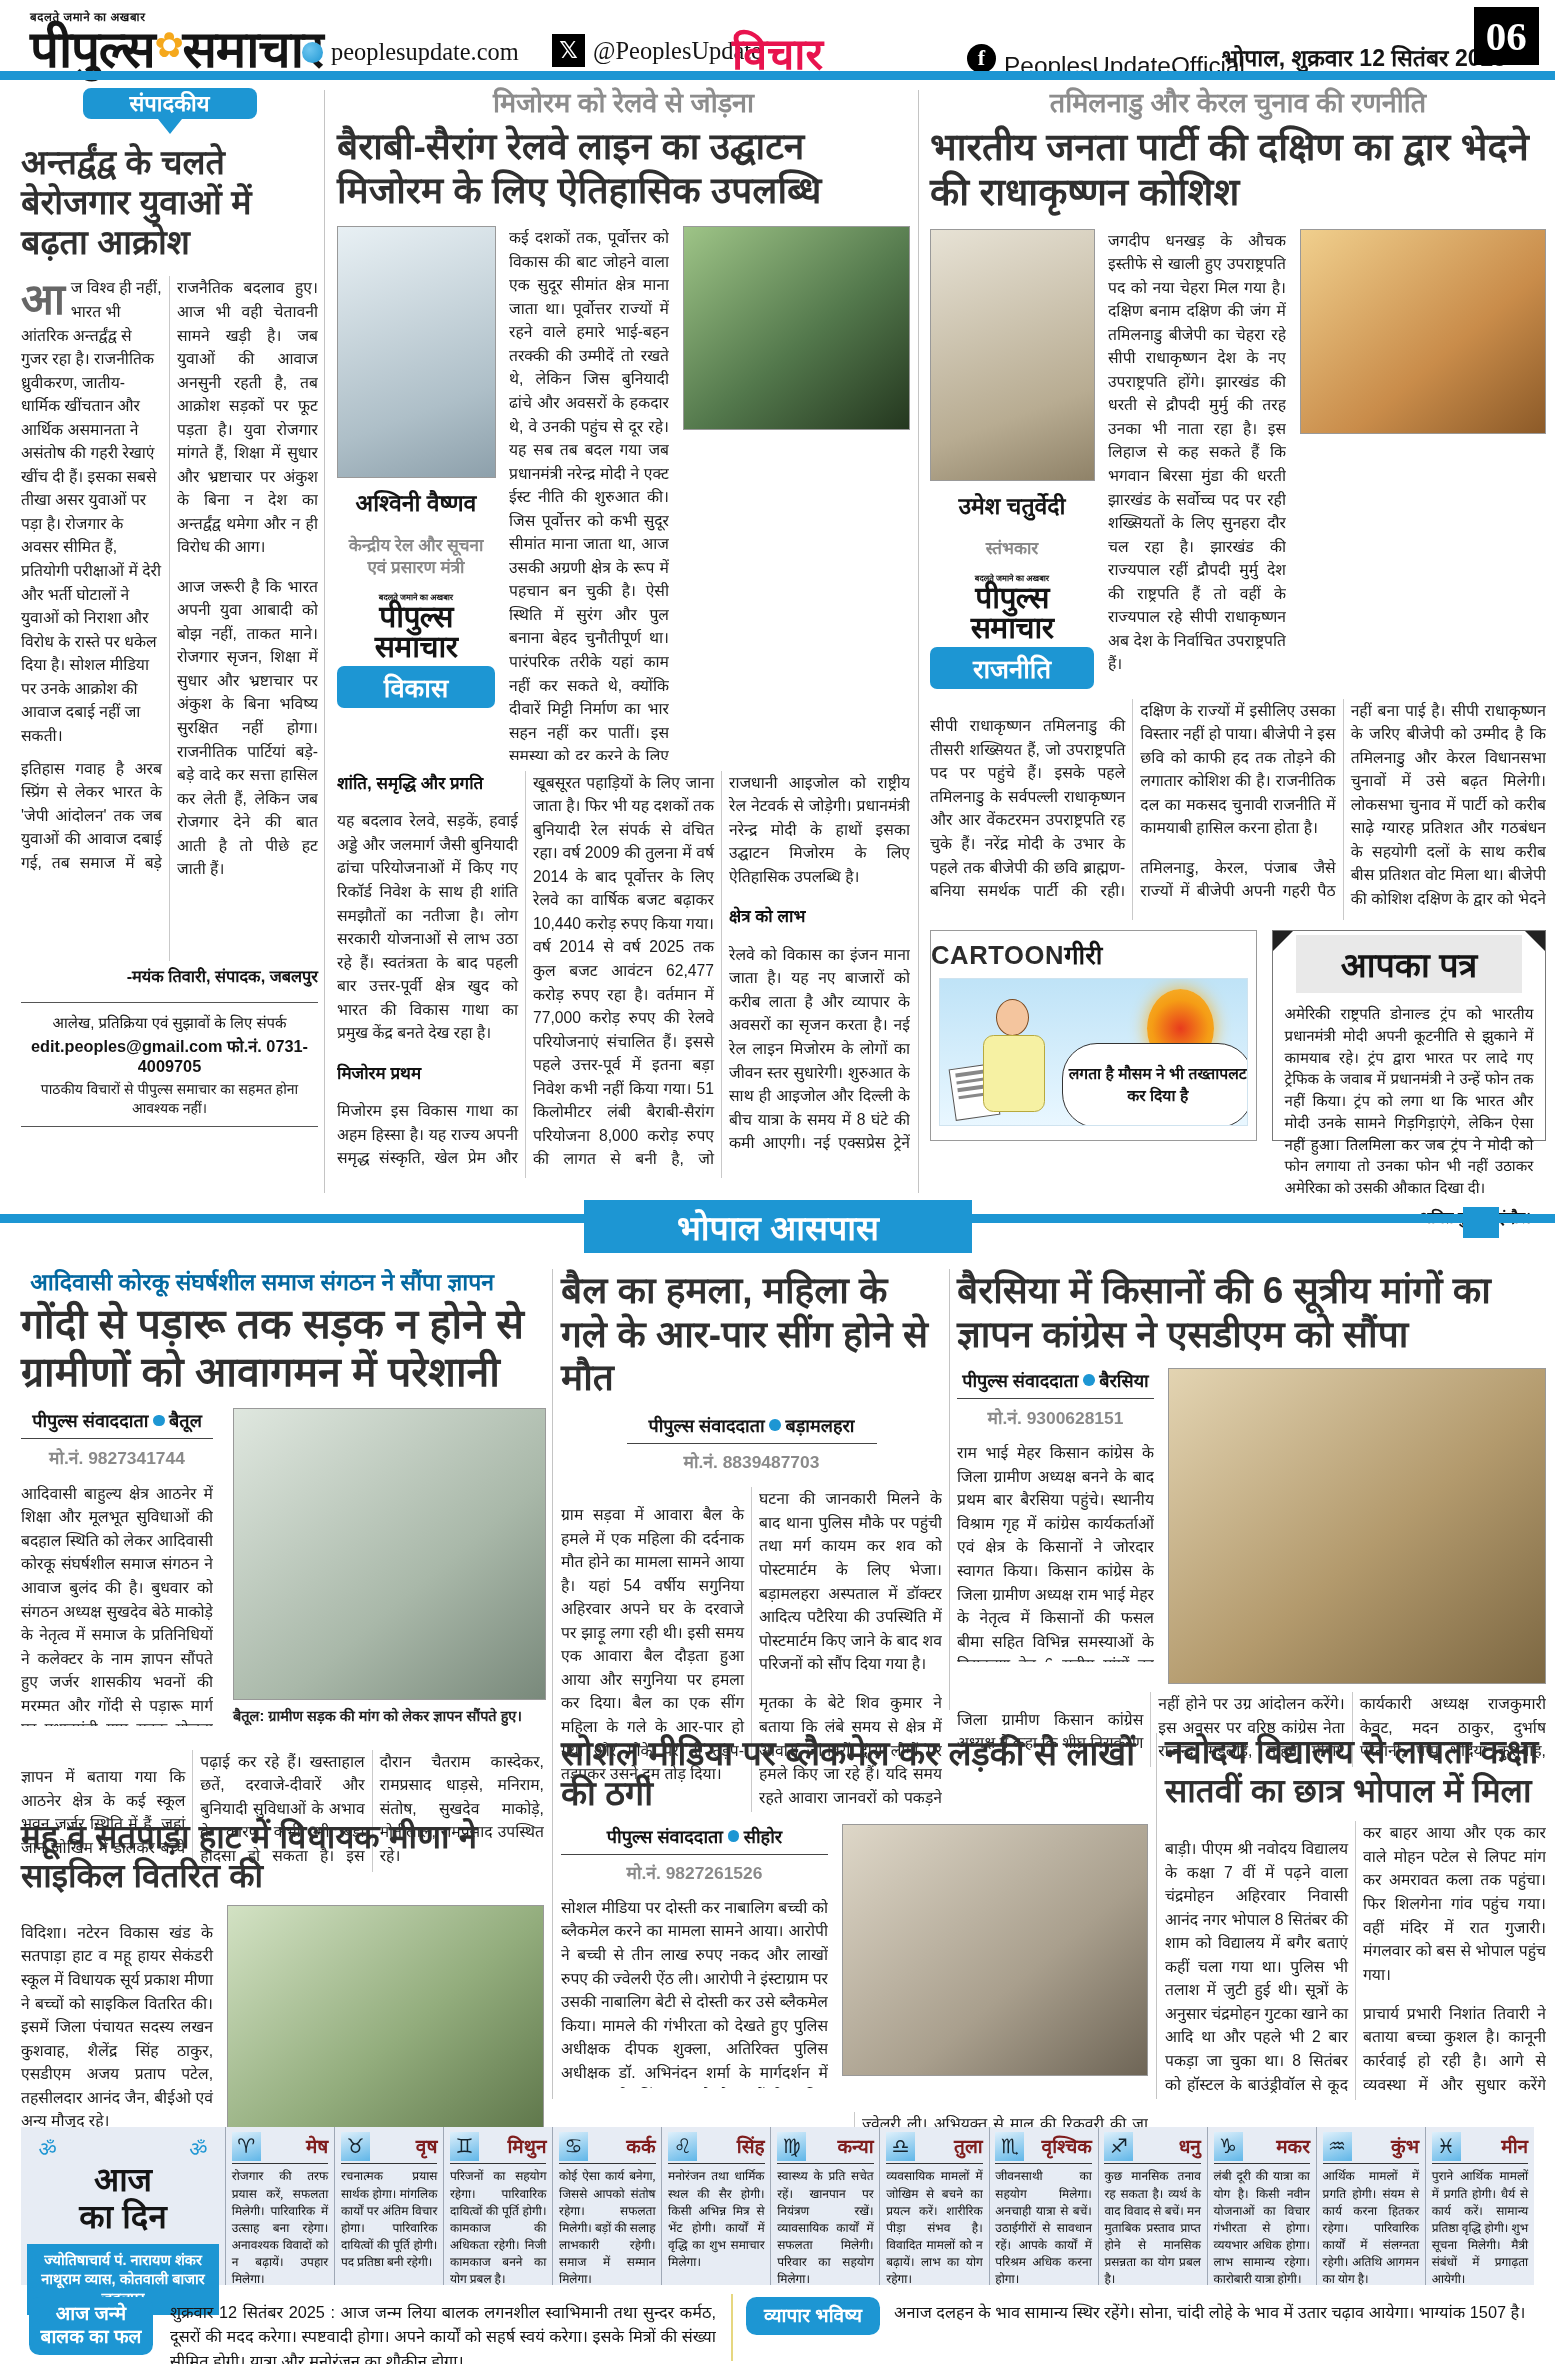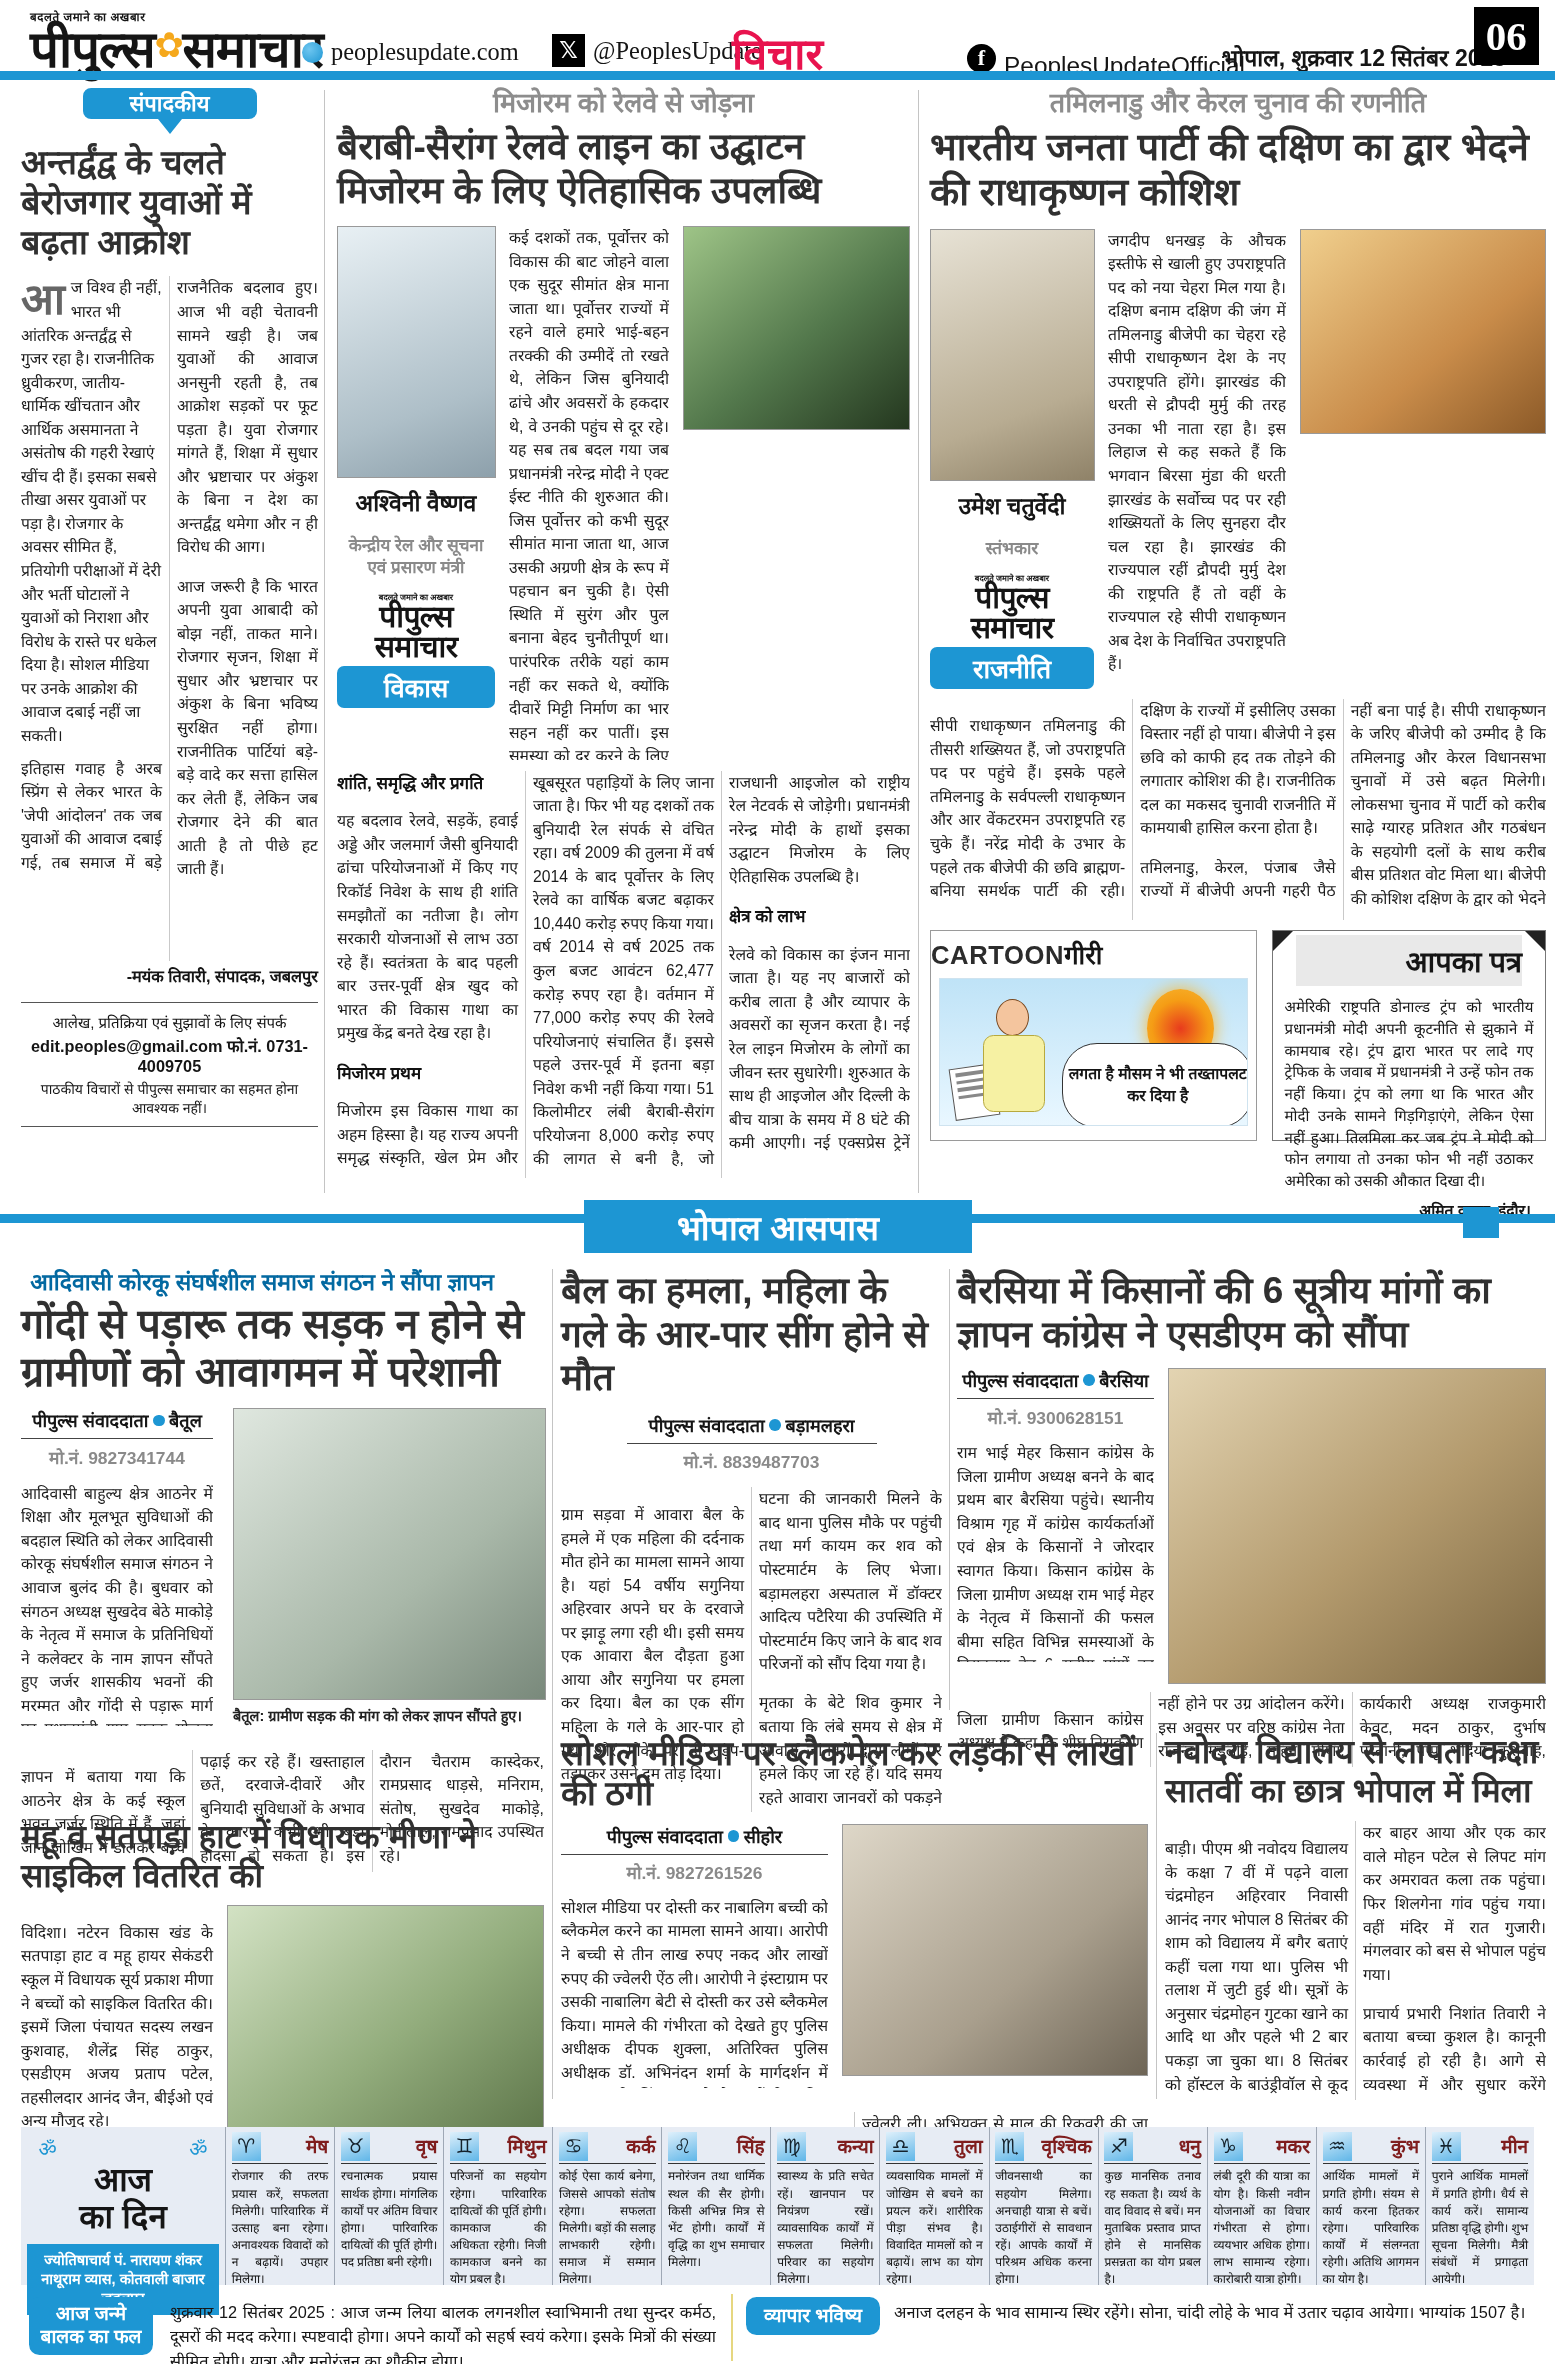--- a/index.html
+++ b/index.html
@@ -57,21 +57,21 @@
   .head{position:absolute;left:56px;top:20px;width:31px;height:35px;border-radius:50%;background:#f4c59e;border:1.2px solid #7a4a22;}
   .shirt{position:absolute;left:43px;top:56px;width:60px;height:75px;border-radius:10.5px;background:#f6f1a3;border:1.2px solid #b7a93e;}
   .newsp{position:absolute;left:11.6px;top:87px;width:43px;height:50px;background:#fff;border:1.2px solid #555;transform:rotate(-8deg);}
   .newsp i{display:block;height:3.5px;margin:4.1px 4.6px 0 4.6px;background:#888;}
   .bubble{position:absolute;left:122px;top:64px;width:180px;height:74px;background:#fff;border:1.7px solid #333;border-radius:35px;display:flex;align-items:center;justify-content:center;text-align:center;font-weight:bold;font-size:15.7px;line-height:1.4;padding:4.6px;}
   
   .letterbox{border:1.2px solid #777;position:relative;background:#fff;}
   .letterbox:before,.letterbox:after{content:"";position:absolute;top:0;border-style:solid;}
   .letterbox:before{left:0;border-width:20px 20px 0 0;border-color:#222 transparent transparent transparent;}
   .letterbox:after{right:0;border-width:0 20px 20px 0;border-color:transparent #222 transparent transparent;}
-  .letter-title{background:#e9e9e9;margin:3.5px 23px;text-align:right;font-size:29px;font-weight:bold;padding:6px 0;}
+  .letter-title{background:#e9e9e9;margin:3.5px 23px;text-align:center;font-size:34px;font-weight:bold;padding:6px 0;}
   .letter-body{padding:7px 11.6px;font-size:15px;line-height:1.45;text-align:justify;}
   .letter-sign{text-align:right;font-weight:bold;font-size:15.7px;padding:0 14px 7px 0;}
   
   .astro{background:#e7ecf4;display:flex;}
   .astro-left{width:204px;padding:8.1px 5.8px;box-sizing:border-box;text-align:center;}
   .astro-om{color:#1d96d3;font-size:20px;display:flex;justify-content:space-between;padding:0 11.6px;}
   .astro-title{font-size:33px;font-weight:bold;line-height:1.12;width:99px;margin:0 auto;}
   .astro-astrologer{margin-top:8.1px;background:#1d96d3;color:#fff;font-weight:bold;font-size:14.5px;line-height:1.3;padding:7px 4.6px;}
   .sign-col{flex:1;border-left:0.6px solid #9fa8b5;padding:4.6px 5.8px 3.5px 5.8px;box-sizing:border-box;overflow:hidden;}
   .sign-head{display:flex;align-items:center;justify-content:space-between;border-bottom:1.7px solid #333;padding-bottom:2.3px;}

